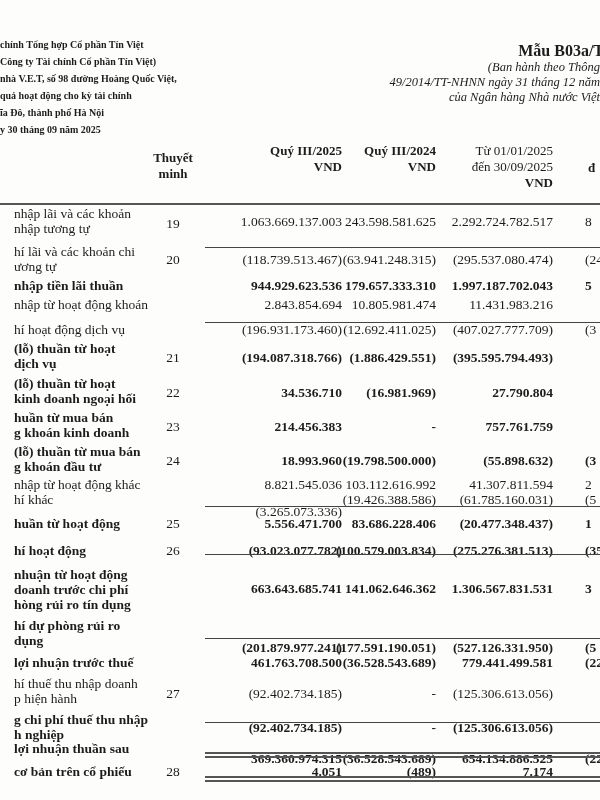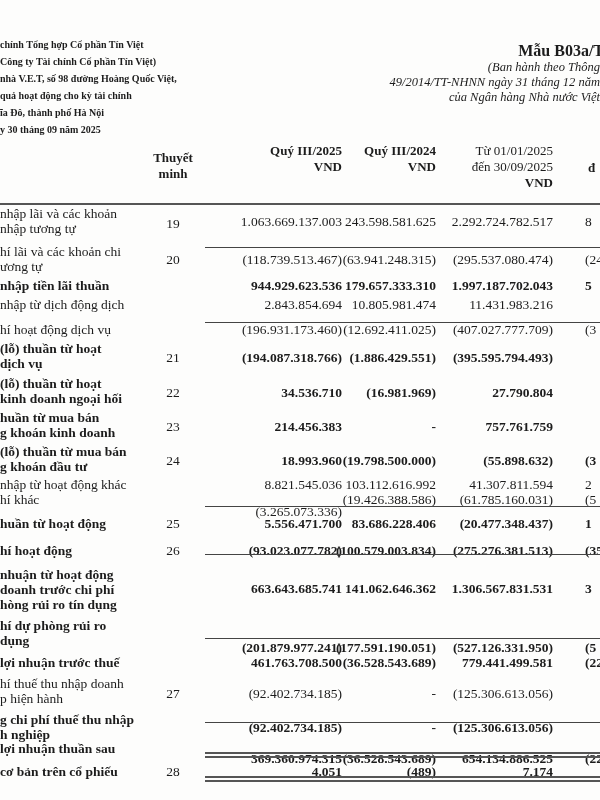--- a/index.html
+++ b/index.html
@@ -11,21 +11,21 @@
   .hdr-left { position:absolute; left:0; top:36px; font-weight:bold; font-size:10px; line-height:17px; white-space:nowrap; }
   .hdr-left div { height:17px; }
   .hdr-right { position:absolute; right:0; top:42px; text-align:right; white-space:nowrap; }
   .form-code { font-weight:bold; font-size:16px; line-height:18px; margin-right:-4px; }
   .form-note { font-style:italic; font-size:12.5px; line-height:15px; }
   .colhead { position:absolute; top:150px; font-weight:bold; font-size:13px; line-height:16px; text-align:right; white-space:nowrap; }
   .colhead.note { text-align:center; }
   .rule { position:absolute; height:2px; background:#555; }
   .rule.thin { height:1px; background:#444; }
   .row { position:absolute; left:0; width:600px; font-size:13.5px; line-height:15px; }
-  .row .lbl { position:absolute; left:0; white-space:nowrap; }
+  .row .lbl { position:absolute; left:0; white-space:nowrap;padding-left:14px; }
   .row .lbl div { height:15px; }
   .row .nt { position:absolute; left:155px; width:36px; text-align:center; }
   .row .v { position:absolute; text-align:right; white-space:nowrap; }
   .row .c1 { right:258px; }
   .row .c2 { right:164px; }
   .row .c3 { right:47px; }
   .row .c4 { left:585px; text-align:left; }
   .row.bold { font-weight:bold; }
 </style>
 </head>
@@ -98,21 +98,21 @@
         <div>nhập tiền lãi thuần</div>
       </div>
       <div class="nt" style="top: 0px; font-weight: normal;"></div>
       <div class="v c1" style="top: 0px;">944.929.623.536</div>
       <div class="v c2" style="top: 0px;">179.657.333.310</div>
       <div class="v c3" style="top: 0px;">1.997.187.702.043</div>
       <div class="v c4" style="top: 0px;">5</div>
     </div>
     <div class="row" style="top: 297px;">
       <div class="lbl">
-        <div>nhập từ dịch động dịch</div>
+        <div>nhập từ hoạt động khoán</div>
       </div>
       <div class="nt" style="top: 0px; font-weight: normal;"></div>
       <div class="v c1" style="top: 0px;">2.843.854.694</div>
       <div class="v c2" style="top: 0px;">10.805.981.474</div>
       <div class="v c3" style="top: 0px;">11.431.983.216</div>
       <div class="v c4" style="top: 0px;"></div>
     </div>
     <div class="row" style="top: 322px;">
       <div class="lbl">
         <div>hí hoạt động dịch vụ</div>

